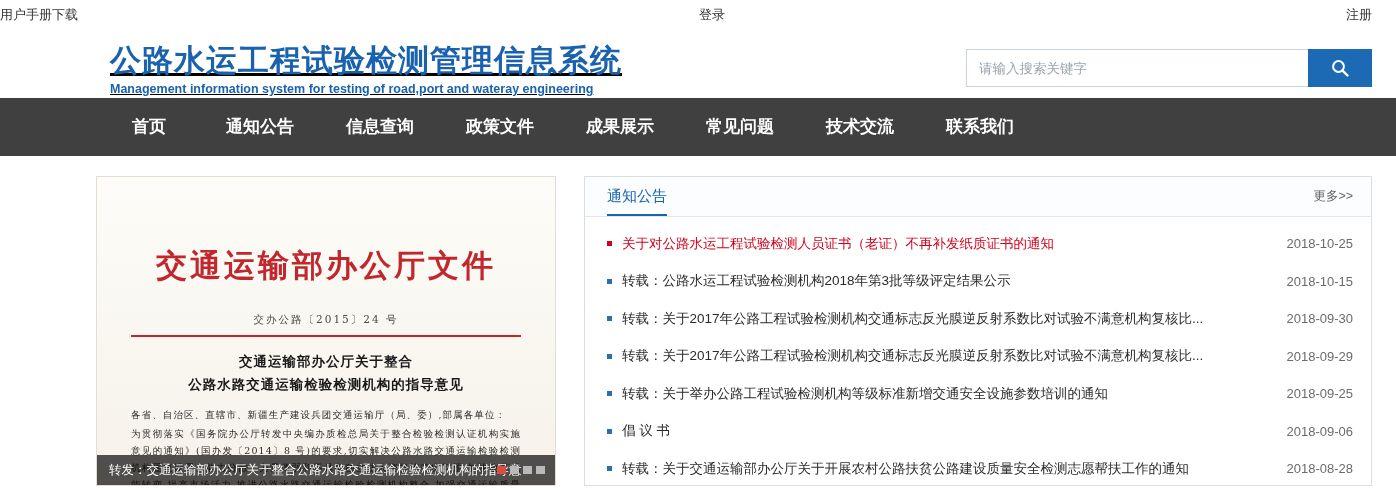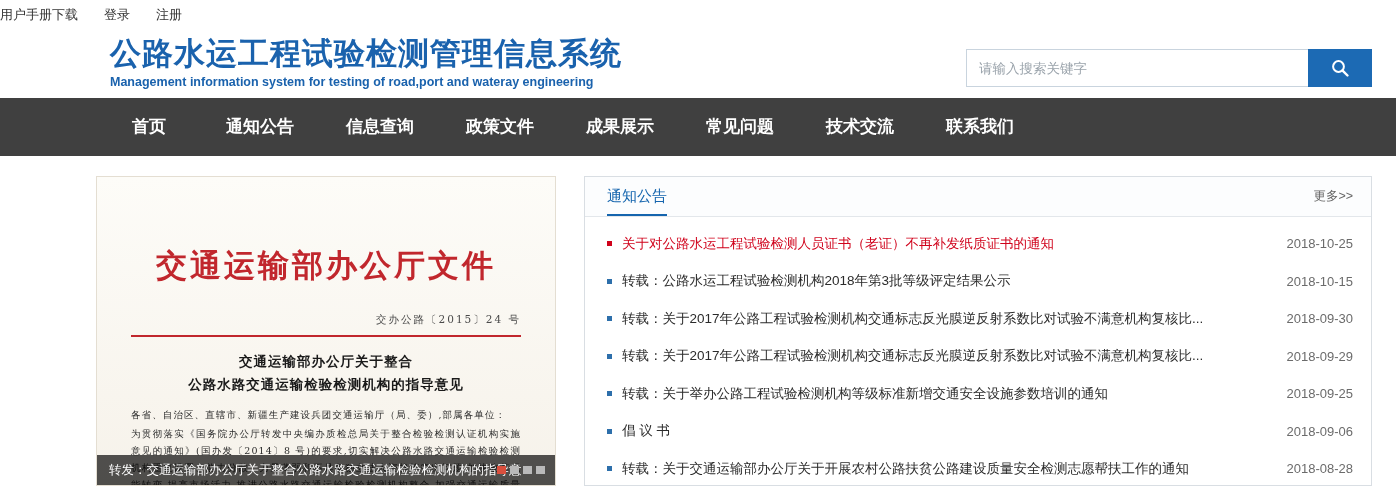--- a/index.html
+++ b/index.html
@@ -9,39 +9,40 @@
     height: 499px;
     background: #ffffff;
     font-family: "Liberation Sans", sans-serif;
     overflow: hidden;
   }
 
   
   .topbar {
     height: 30px;
     display: flex;
-    justify-content: flex-start;
+    justify-content: space-between;
     align-items: center;
     padding-right: 24px;
     gap: 26px;
   }
   .topbar a {
     font-size: 13px;
     color: #333333;
     text-decoration: none;
     white-space: nowrap;
   }
 
   
   .header {
     height: 68px;
     position: relative;
     display: flex;
-    align-items: center;
+    align-items: flex-end;
     padding: 0 24px 0 110px;
+    text-decoration: underline;
   }
   .brand { margin-top: -2px; }
   .brand .cn {
     font-size: 31px;
     font-weight: bold;
     color: #1a62ad;
     letter-spacing: 1px;
     line-height: 38px;
     white-space: nowrap;
   }
@@ -131,21 +132,21 @@
   .doc-title {
     color: #c1272d;
     font-family: Liberation Serif, serif;
     font-weight: bold;
     font-size: 31px;
     text-align: center;
     letter-spacing: 3px;
     margin-top: 44px;
   }
   .doc-num {
-    text-align: right;
+    text-align: center;
     font-size: 10.5px;
     color: #4a4a4a;
     margin-top: 26px;
     letter-spacing: 2px;
     font-family: "DejaVu Serif", serif;
   }
   .doc-rule {
     height: 2px;
     background: #c1272d;
     margin-top: 8px;

